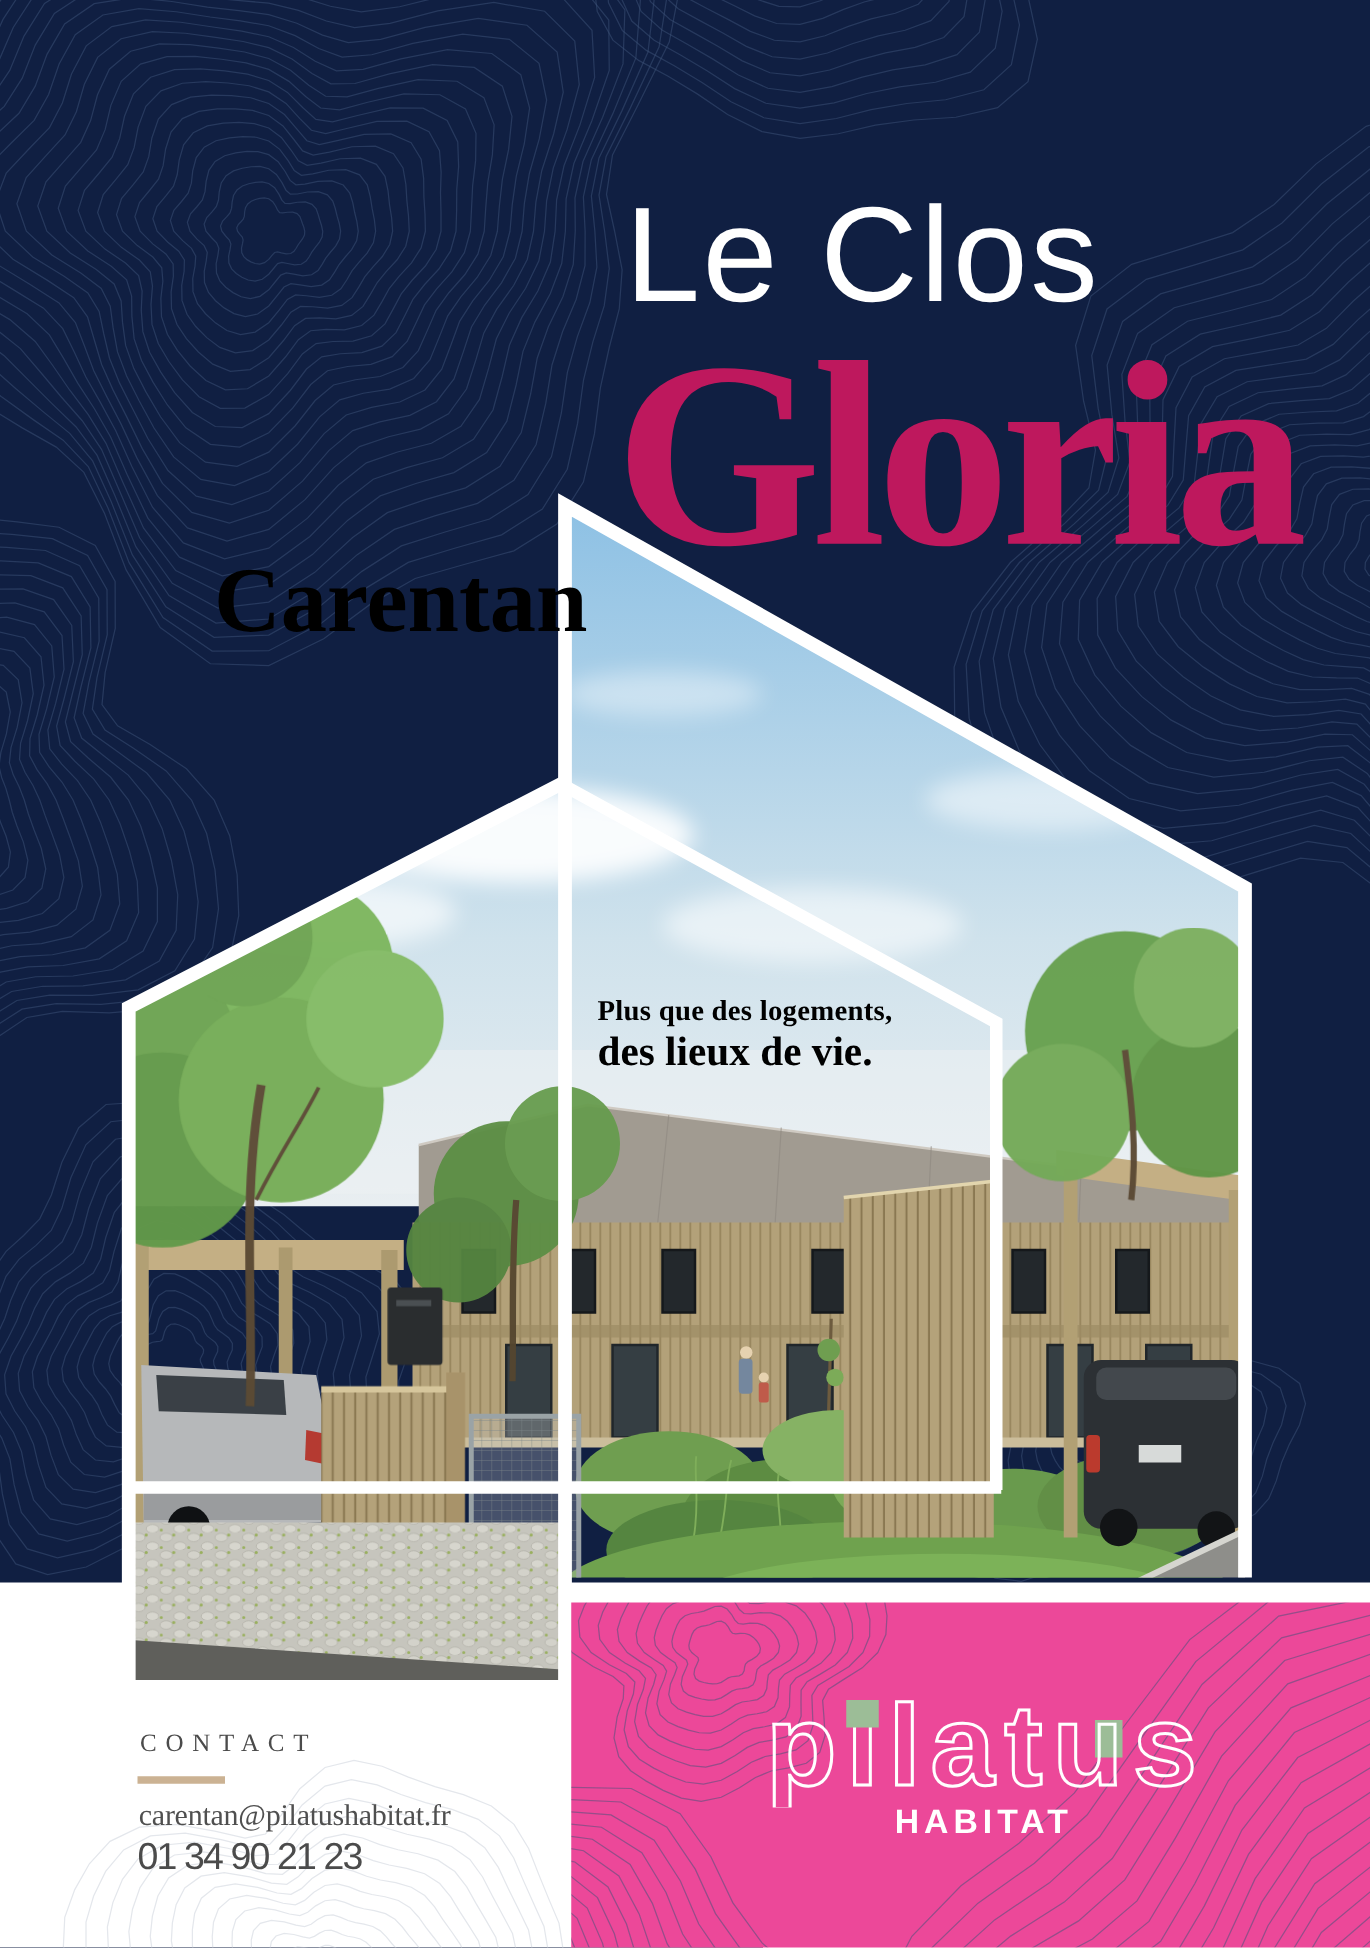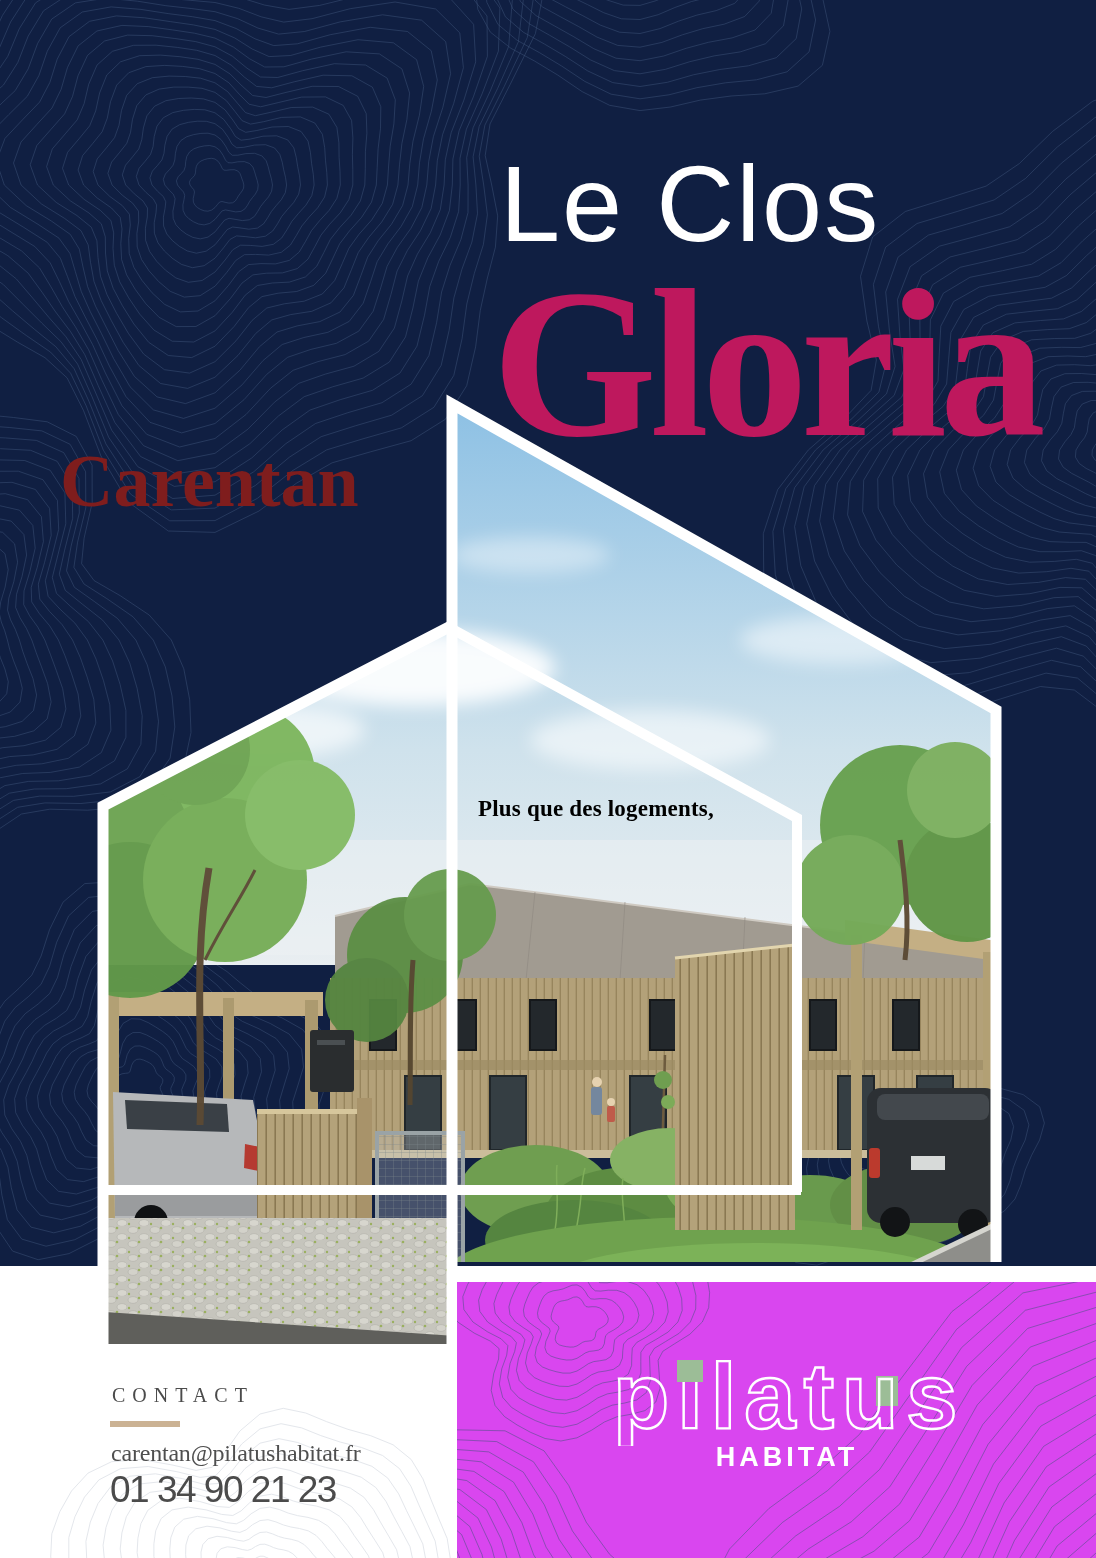--- a/index.html
+++ b/index.html
@@ -11,21 +11,21 @@
   #navy-bg{left:0;top:0;width:1096px;height:1266px;background:#101f42;}
   #contours-main{left:0;top:0;width:1096px;height:1558px;pointer-events:none;}
   .contour-line{fill:none;stroke:#3d5379;stroke-opacity:.5;stroke-width:1;}
   .contour-line.gray{stroke:#e4e7ec;stroke-opacity:1;}
 
   
   #title-line1{left:500px;top:150px;color:#ffffff;font-size:108px;font-weight:400;
                letter-spacing:2px;line-height:1;white-space:nowrap;}
   #title-line2{left:492px;top:258px;color:#be185d;font-family:"Liberation Serif",serif;
                font-weight:bold;font-size:212px;letter-spacing:-7px;line-height:1;white-space:nowrap;}
-  #location{left:60px;top:446px;width:392px;text-align:left;color:#7f1d1d;
+  #location{left:78px;top:446px;width:392px;text-align:right;color:#000000;
             font-family:"Liberation Serif",serif;font-weight:bold;font-size:74px;line-height:70px;}
 
   
   #scene-wrap{left:105px;top:400px;width:900px;height:944px;
       clip-path:polygon(347px 4px,891px 310px,891px 862px,347px 862px,347px 944px,
                         0px 944px,0px 406px,348px 225px);}
   #scene-wrap svg{display:block;}
 
   #frame-lines{left:0;top:0;width:1096px;height:1558px;pointer-events:none;}
   #frame-lines path{fill:none;stroke:#ffffff;stroke-linejoin:miter;}
@@ -34,24 +34,24 @@
   #tagline{left:478px;top:795px;color:#000000;font-family:"Liberation Serif",serif;font-weight:bold;}
   #tagline .t1{font-size:23px;line-height:28px;letter-spacing:.2px;}
   #tagline .t2{font-size:33px;line-height:38px;}
 
   
   #contact-heading{left:112px;top:1384px;color:#4b4b4b;font-family:"Liberation Serif",serif;
                    font-size:20px;letter-spacing:7px;}
   #contact-rule{left:110px;top:1421px;width:70px;height:6px;background:#cbb293;}
   #contact-email{left:111px;top:1440px;color:#4f4f4f;font-family:"Liberation Serif",serif;
                  font-size:24px;letter-spacing:-0.2px;}
-  #contact-phone{left:110px;top:1469px;color:#4b4b4b;font-size:37px;letter-spacing:-1.5px;}
-
-  
-  #brand-box{left:457px;top:1282px;width:639px;height:276px;background:#d946ef;overflow:hidden;}
+  #contact-phone{left:110px;top:1469px;color:#4b4b4b;font-size:30px;letter-spacing:-1.5px;}
+
+  
+  #brand-box{left:457px;top:1282px;width:639px;height:276px;background:#ec4899;overflow:hidden;}
   #contours-box{position:absolute;left:0;top:0;width:639px;height:276px;}
   #logo-svg{position:absolute;left:152px;top:78px;width:360px;height:86px;}
   #brand-subtitle{position:absolute;left:0;top:160px;width:660px;text-align:center;
                   color:#ffffff;font-weight:bold;font-size:27px;letter-spacing:4px;}
 </style>
 </head>
 <body>
 
 <div class="abs" id="navy-bg"></div>
 <svg class="abs" id="contours-main">
@@ -358,20 +358,21 @@
 
 <div class="abs" id="title-line1">Le Clos</div>
 <div class="abs" id="title-line2">Gloria</div>
 
 <div class="abs" id="location">
   <div>Carentan</div>
 </div>
 
 <div class="abs" id="tagline">
   <div class="t1">Plus que des logements,</div>
+  <div class="t2">des lieux de vie.</div>
 </div>
 
 <div class="abs" id="contact-heading">CONTACT</div>
 <div class="abs" id="contact-rule"></div>
 <div class="abs" id="contact-email">carentan@pilatushabitat.fr</div>
 <div class="abs" id="contact-phone">01 34 90 21 23</div>
 
 <div class="abs" id="brand-box">
   <svg id="contours-box">
     <g id="cbox">

